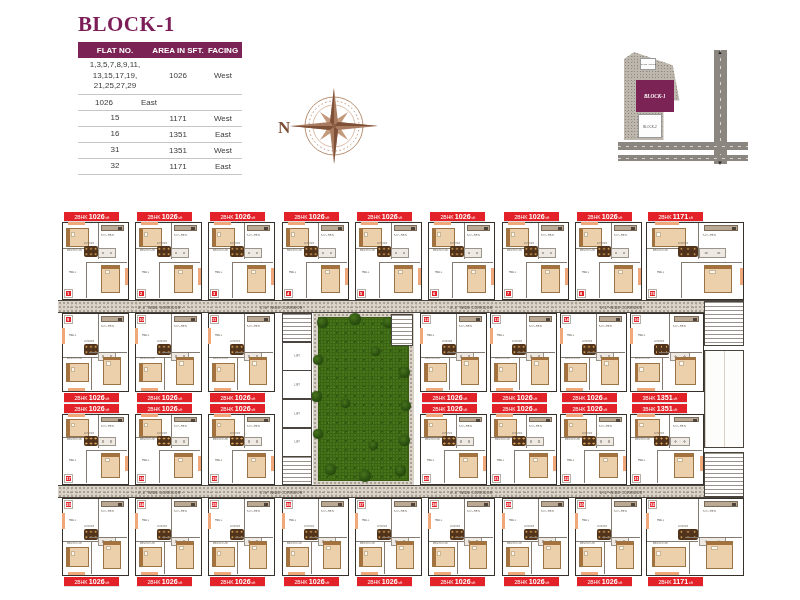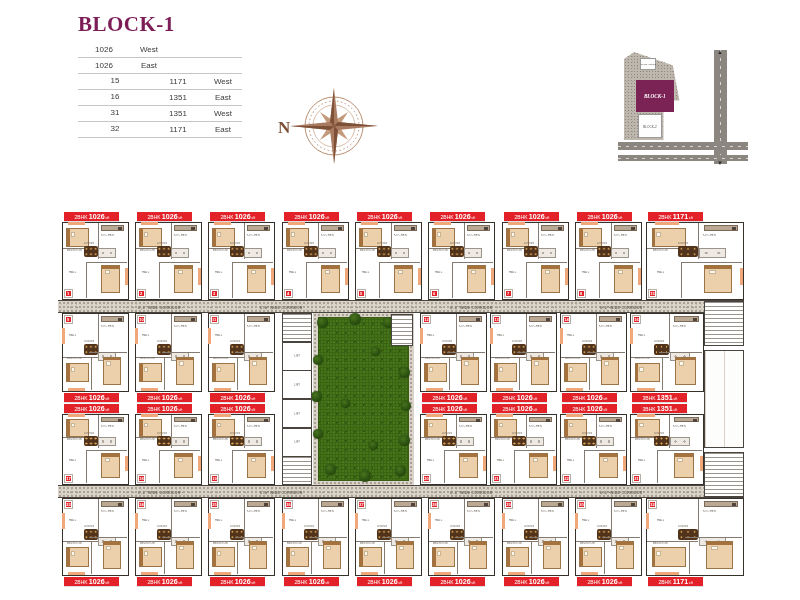--- a/index.html
+++ b/index.html
@@ -85,22 +85,32 @@
      background-image:linear-gradient(90deg,#d8d2c9 1px,transparent 1px);background-size:50% 100%;}
 </style>
 </head>
 <body>
 
 <div id="stage">
 
   <div class="title">BLOCK-1</div>
 
   <div class="ftable">
+    <div class="thead">
+      <div class="c0">FLAT NO.</div>
+      <div class="c1">AREA IN SFT.</div>
+      <div class="c2">FACING</div>
+    </div>
     <div>
         <div class="trow">
+          <div class="c0">
+            <div>1,3,5,7,8,9,11,</div>
+            <div>13,15,17,19,</div>
+            <div>21,25,27,29</div>
+          </div>
           <div class="c1">1026</div>
           <div class="c2">West</div>
         </div>
         <div class="trow">
           <div class="c1">1026</div>
           <div class="c2">East</div>
         </div>
         <div class="trow">
           <div class="c0">
             <div>15</div>

